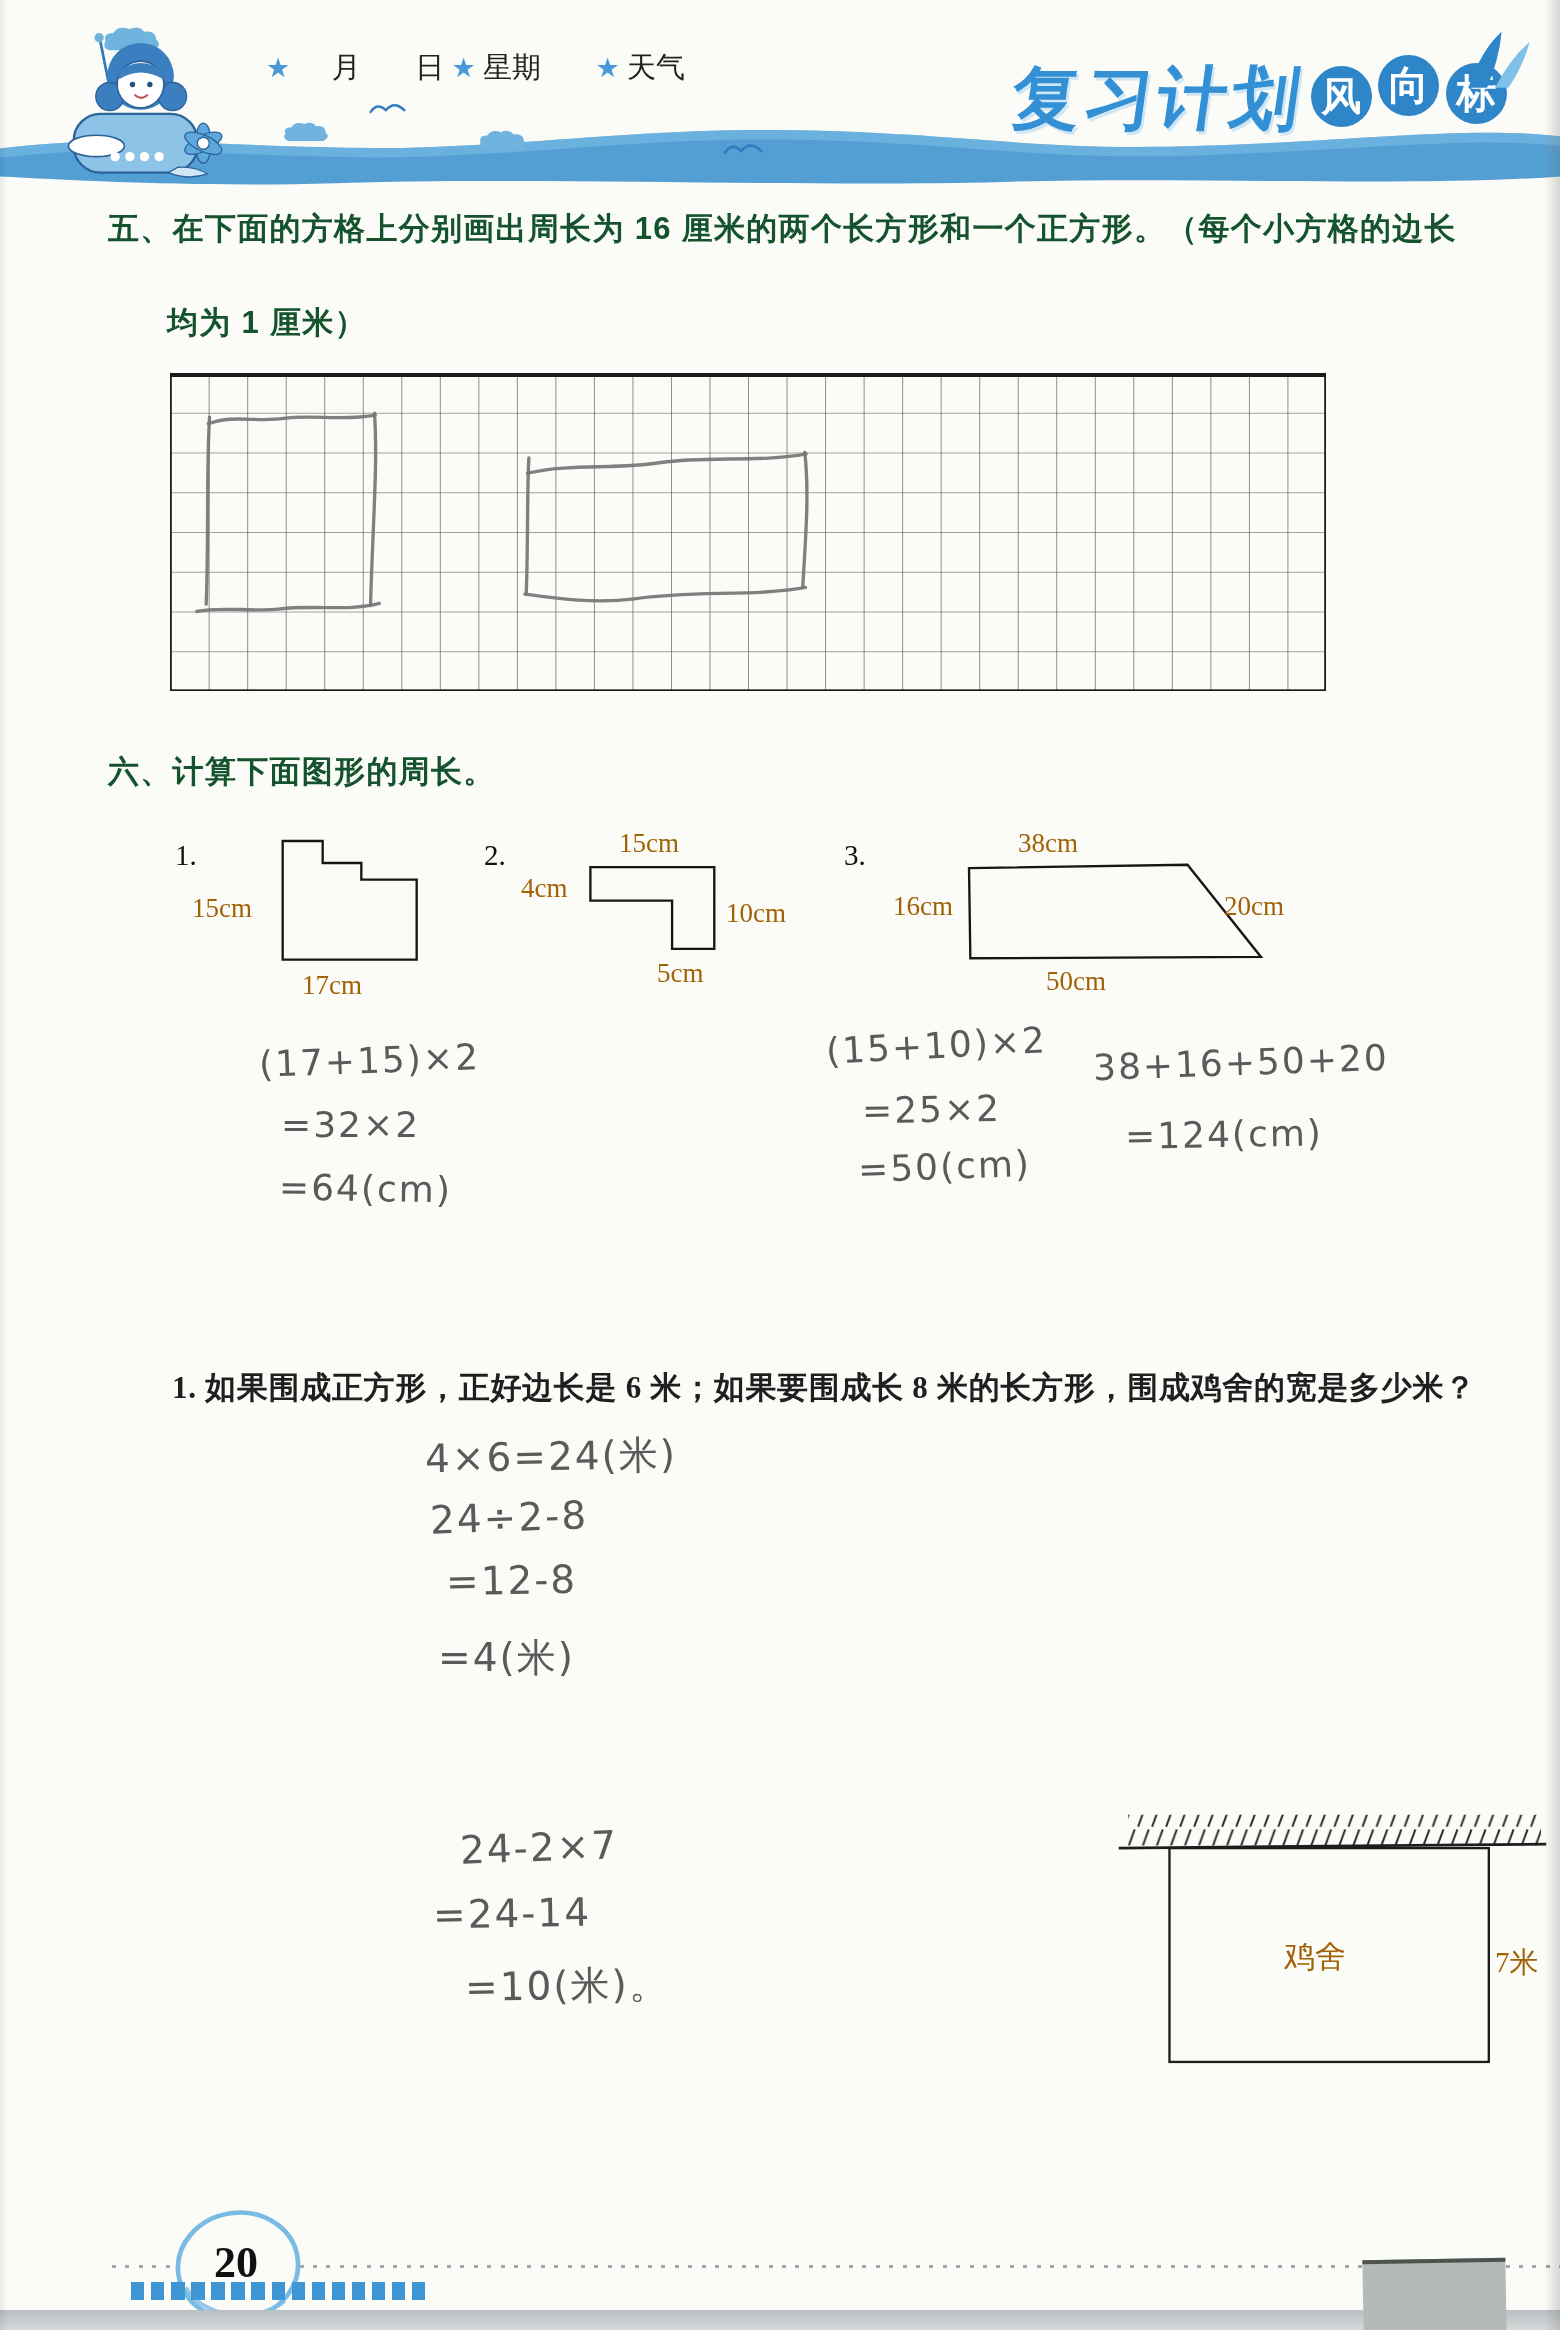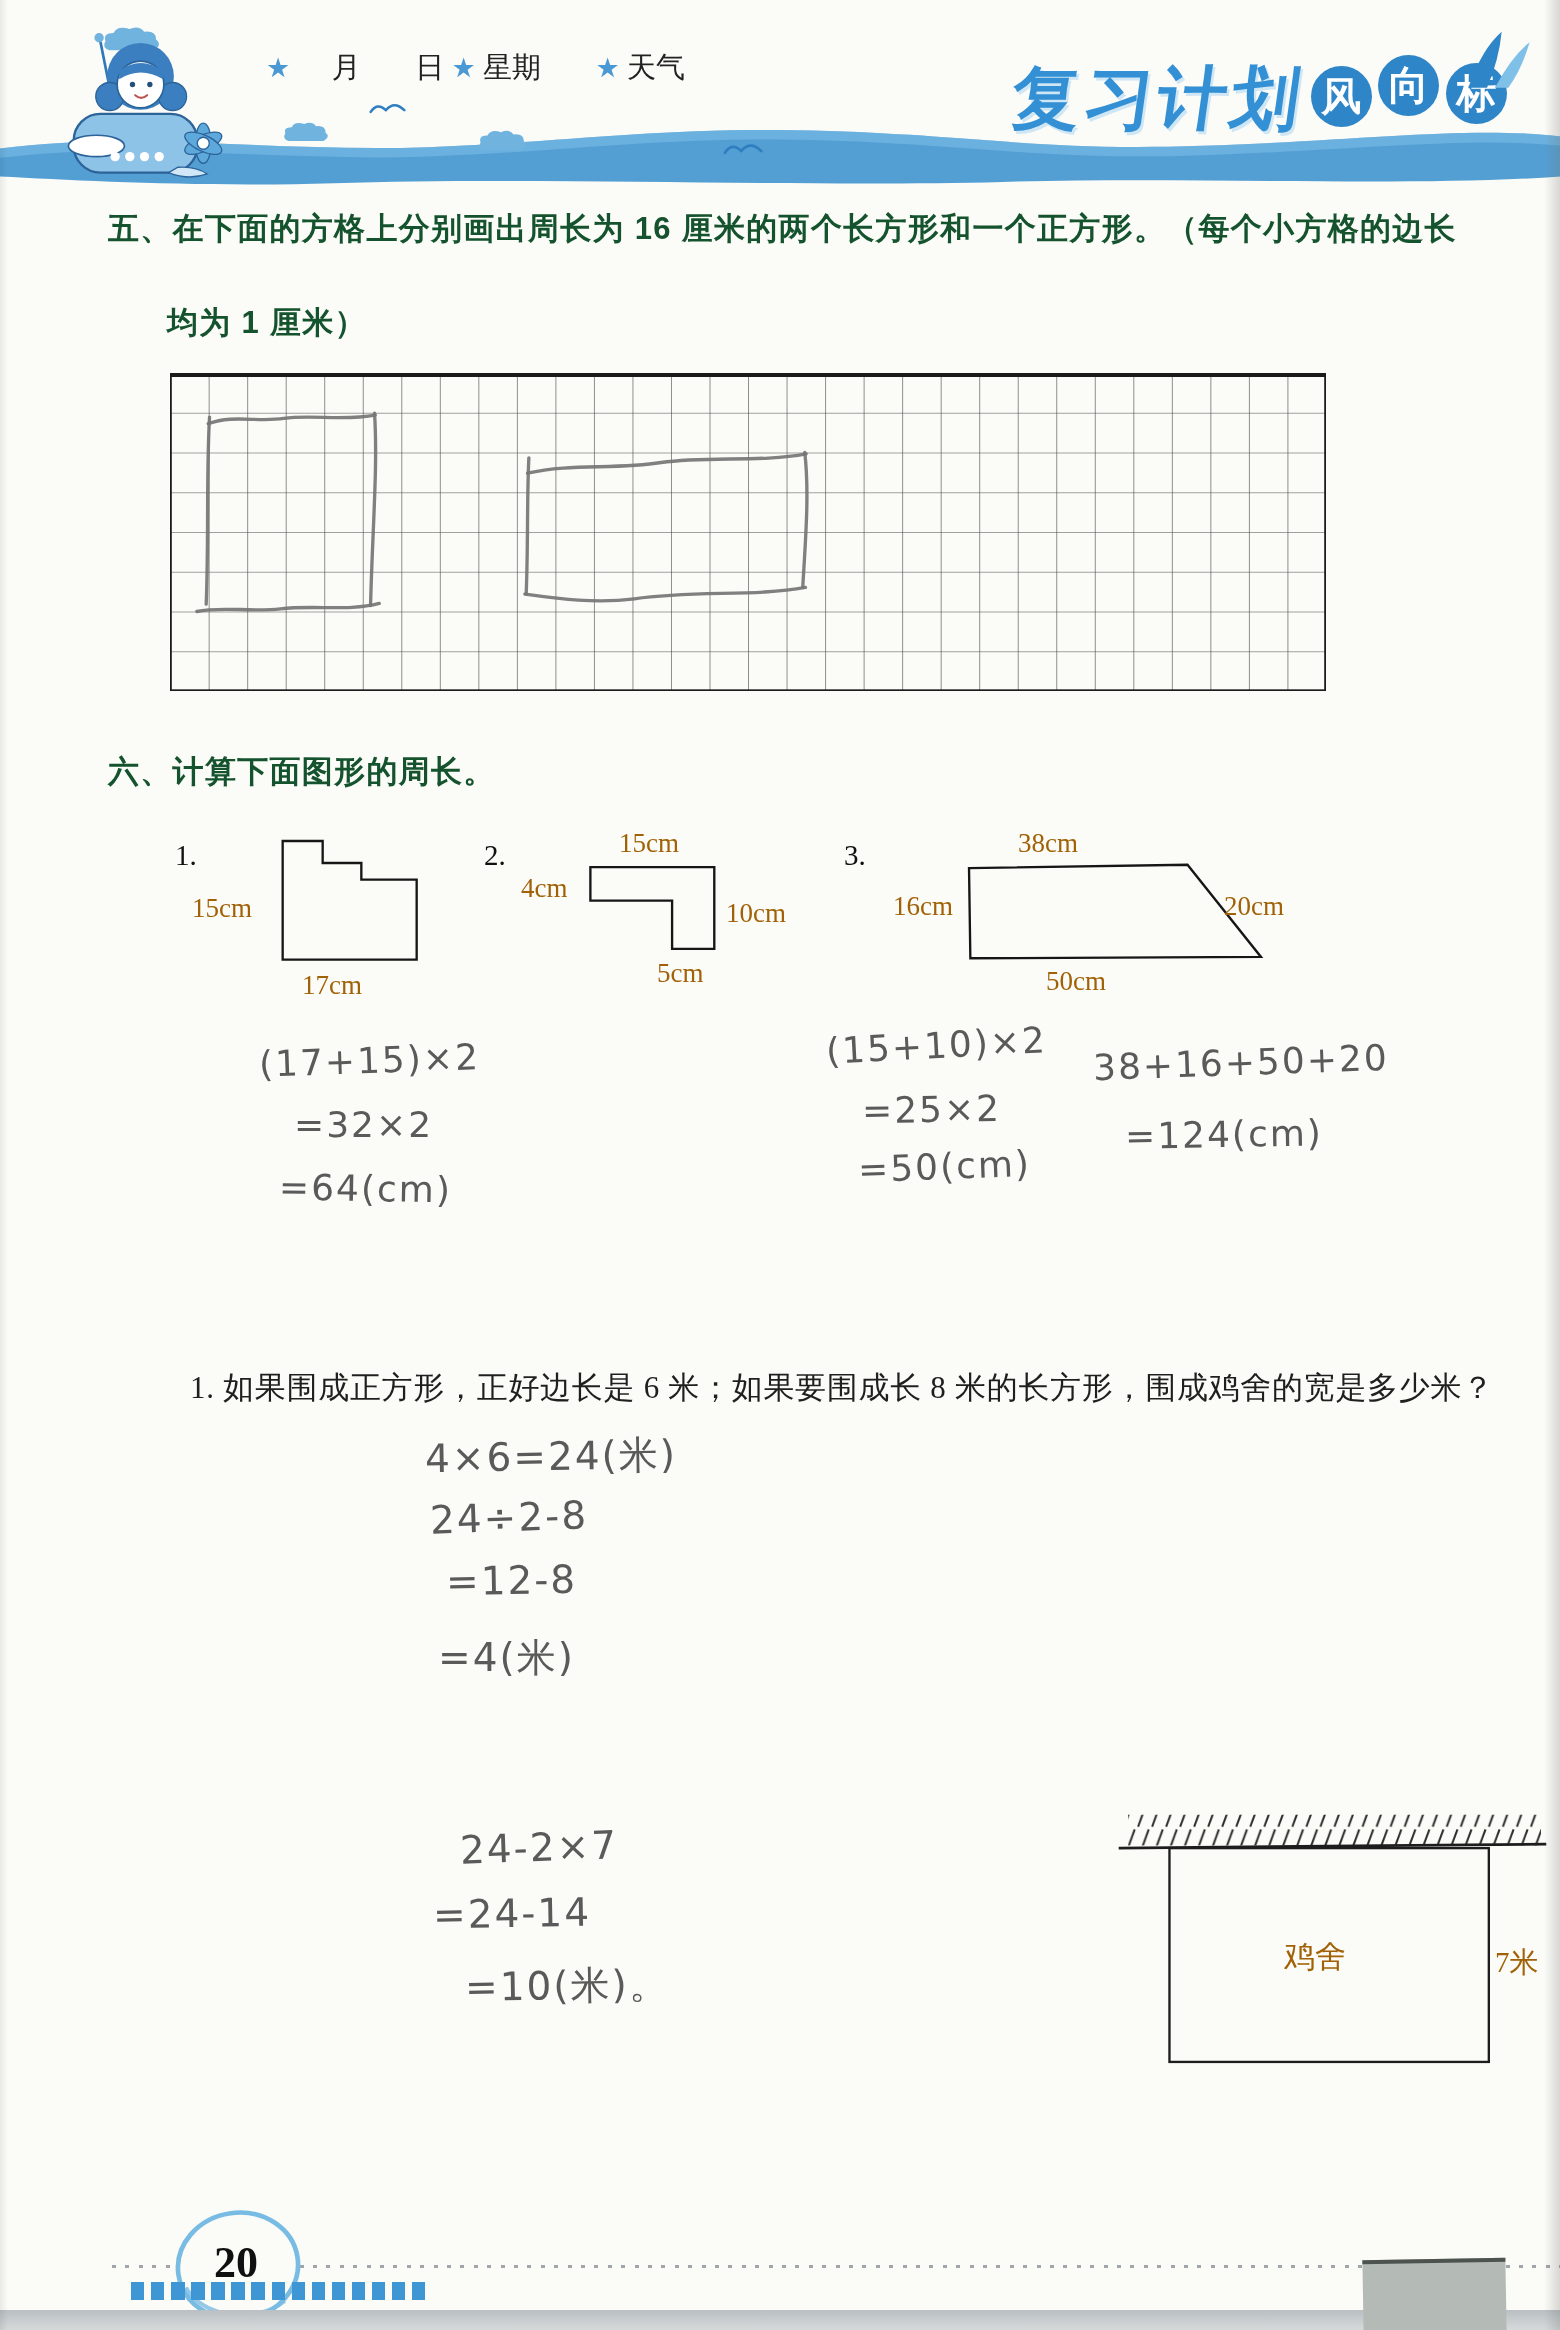--- a/index.html
+++ b/index.html
@@ -185,31 +185,31 @@
   <div class="fig-no" style="left:844px;top:839px;">3.</div>
   <svg class="abs" style="left:959px;top:852px;" width="314" height="115" viewBox="0 0 470 172">
     <polygon class="inkline" stroke-width="3.5" points="15,24 342,19 452,157 17,159"></polygon>
   </svg>
   <div class="fig-label" style="left:1018px;top:828px;">38cm</div>
   <div class="fig-label" style="left:893px;top:891px;">16cm</div>
   <div class="fig-label" style="left:1224px;top:891px;">20cm</div>
   <div class="fig-label" style="left:1046px;top:966px;">50cm</div>
 
   <div class="hw" style="left:259px;top:1040px;transform:rotate(-2deg);">(17+15)×2</div>
-  <div class="hw" style="left:281px;top:1104px;margin-left:13px;">=32×2</div>
+  <div class="hw" style="left:281px;top:1104px;">=32×2</div>
   <div class="hw" style="left:279px;top:1168px;transform:rotate(1deg);">=64(cm)</div>
 
   <div class="hw" style="left:826px;top:1025px;transform:rotate(-3deg);">(15+10)×2</div>
   <div class="hw" style="left:862px;top:1089px;transform:rotate(-1deg);">=25×2</div>
   <div class="hw" style="left:858px;top:1146px;transform:rotate(-2deg);">=50(cm)</div>
 
   <div class="hw" style="left:1093px;top:1042px;transform:rotate(-2deg);">38+16+50+20</div>
   <div class="hw" style="left:1125px;top:1114px;transform:rotate(-1deg);">=124(cm)</div>
 
-  <div class="body-text" style="left:190px;top:1367px;">1. 如果围成正方形，正好边长是 6 米；如果要围成长 8 米的长方形，围成鸡舍的宽是多少米？</div>
+  <div class="body-text" style="left:172px;top:1367px;font-weight:bold;">1. 如果围成正方形，正好边长是 6 米；如果要围成长 8 米的长方形，围成鸡舍的宽是多少米？</div>
 
   <div class="hw hw-big" style="left:425px;top:1430px;transform:rotate(-1deg);">4×6=24(米)</div>
   <div class="hw hw-big" style="left:430px;top:1495px;transform:rotate(-2deg);">24÷2-8</div>
   <div class="hw hw-big" style="left:446px;top:1558px;transform:rotate(-1deg);">=12-8</div>
   <div class="hw hw-big" style="left:438px;top:1631px;">=4(米)</div>
 
 
   <div class="hw hw-big" style="left:460px;top:1825px;transform:rotate(-2deg);">24-2×7</div>
   <div class="hw hw-big" style="left:433px;top:1891px;transform:rotate(-1deg);">=24-14</div>
   <div class="hw hw-big" style="left:465px;top:1959px;transform:rotate(-1deg);">=10(米)。</div>

